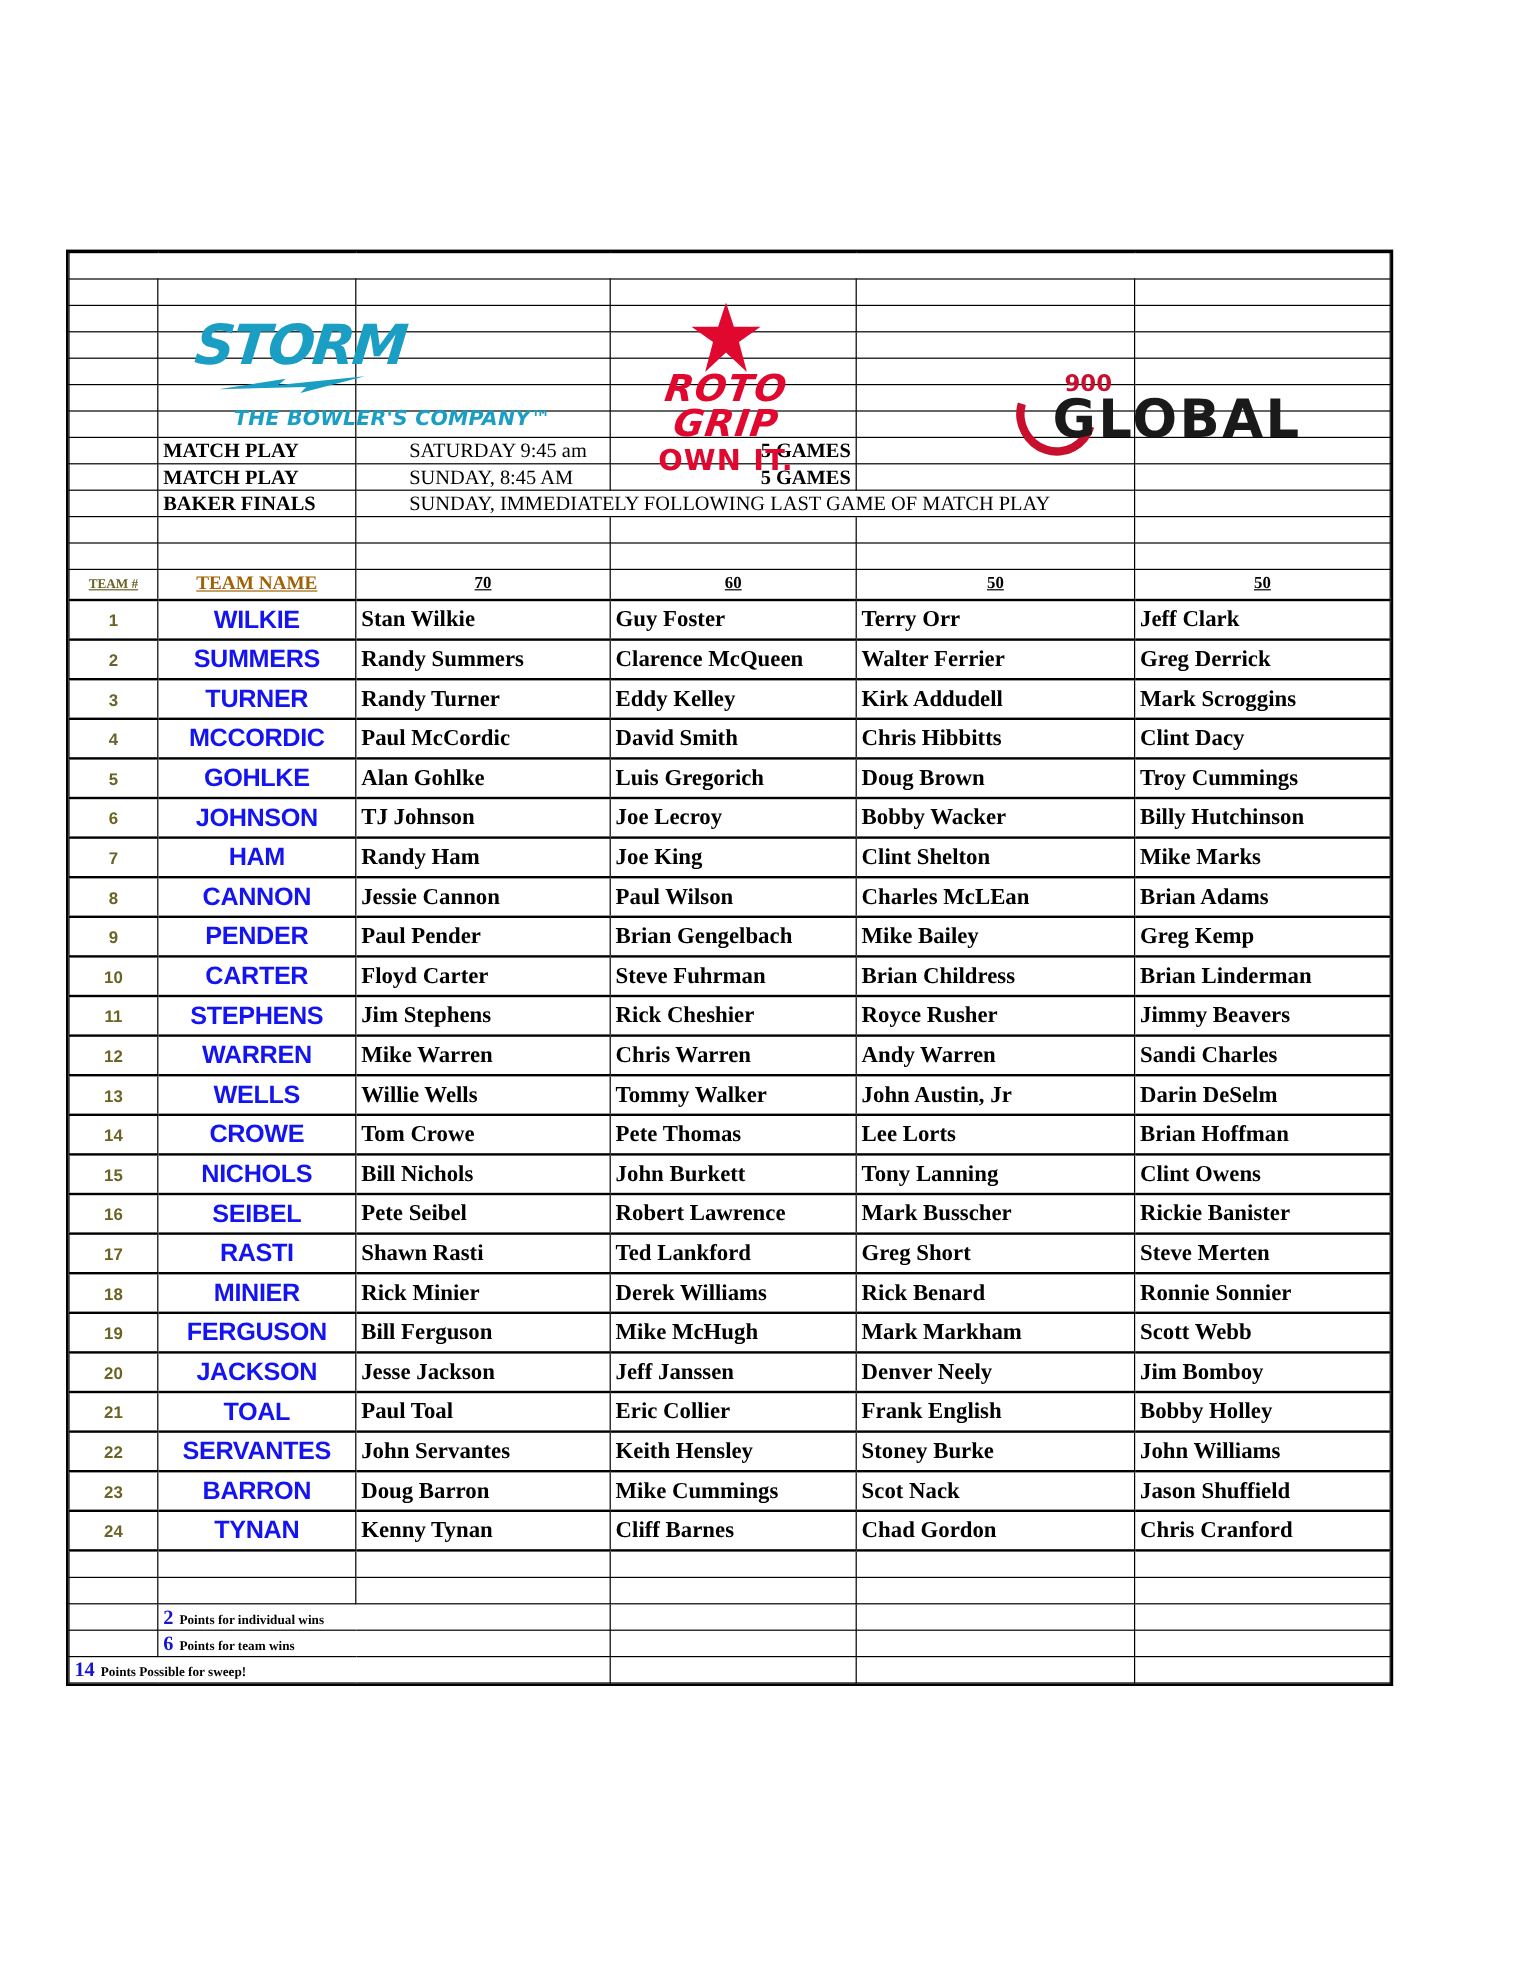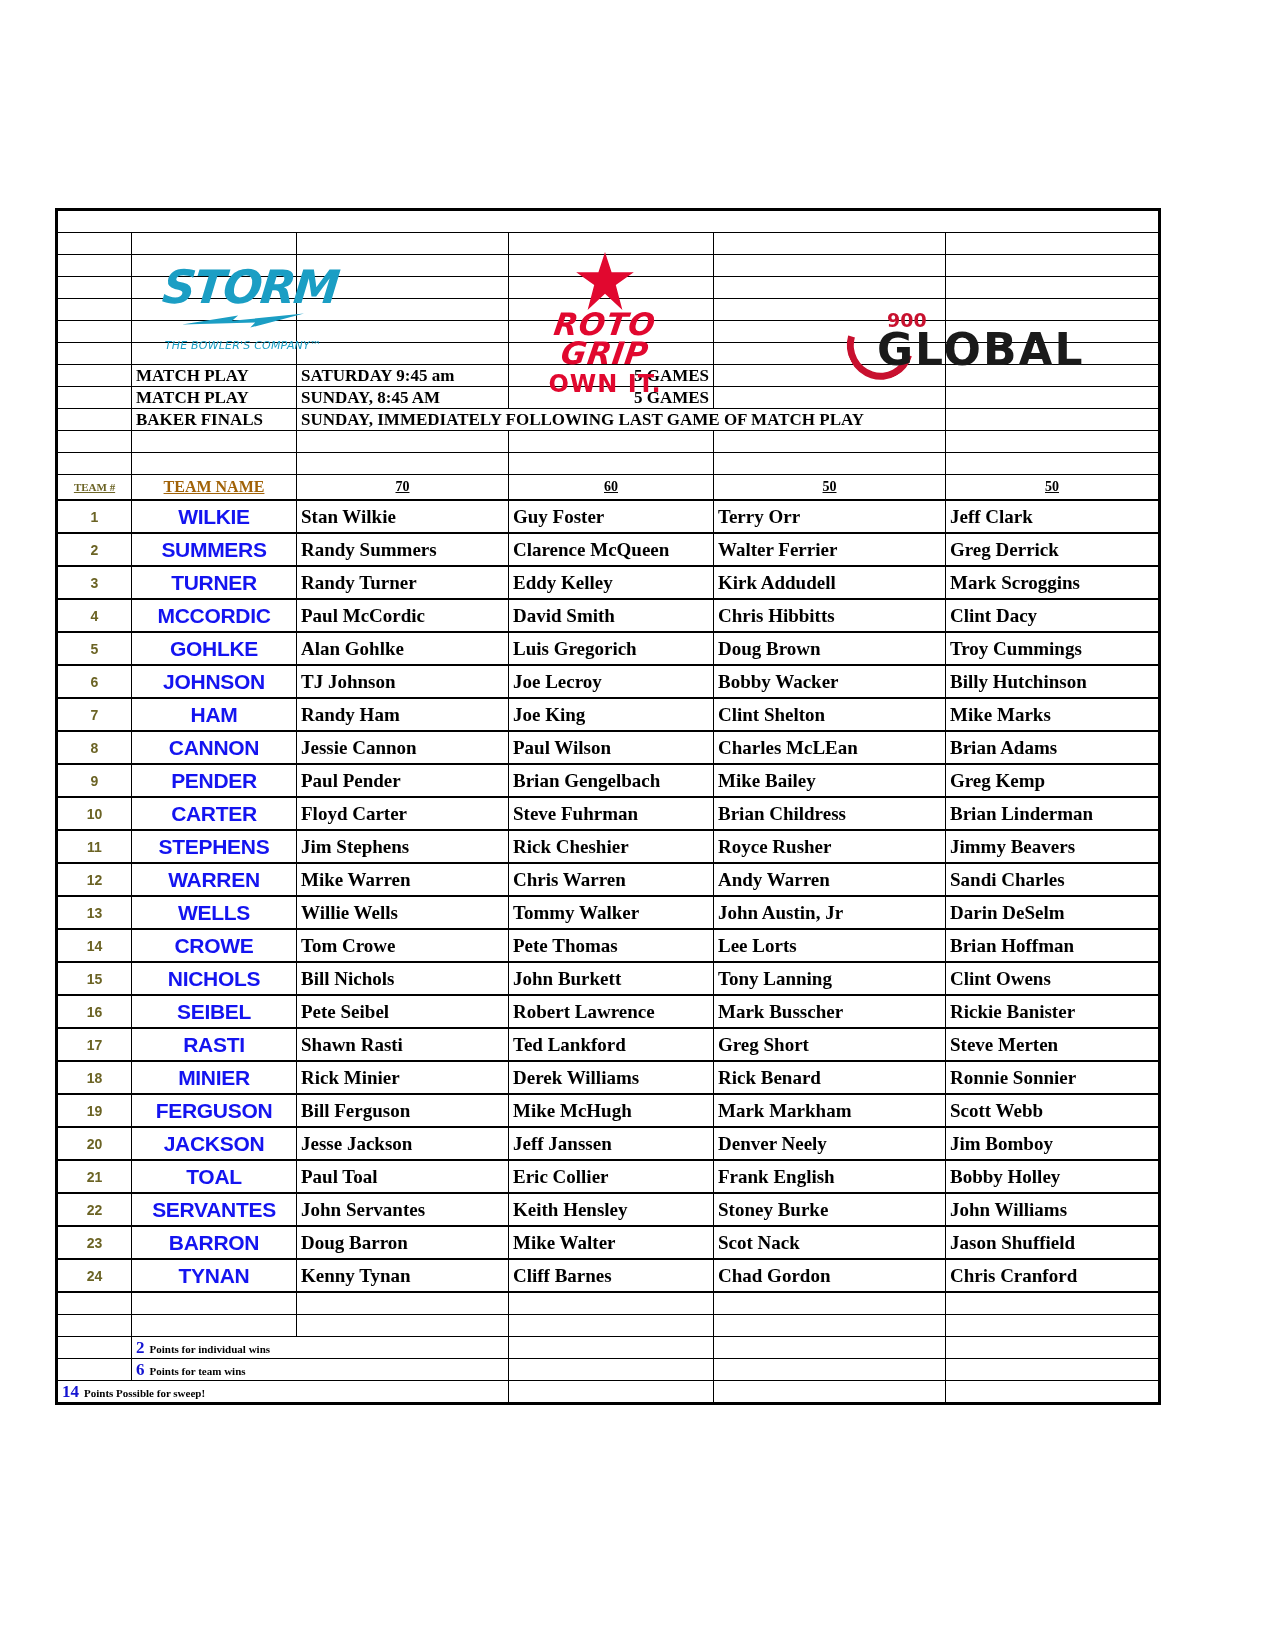--- a/index.html
+++ b/index.html
@@ -81,26 +81,27 @@
   .storm-bolt {
     margin: 2px auto 0 auto;
     width: 122px;
     height: 20px;
     background: #1b9ec4;
     clip-path: polygon(0% 62%, 46% 18%, 41% 44%, 100% 8%, 56% 78%, 60% 52%);
   }
   .storm-tag {
     margin-top: 7px;
     font-family: "DejaVu Sans", sans-serif;
-    font-weight: normal;
+    font-weight: bold;
     font-style: italic;
-    font-size: 11px;
+    font-size: 17px;
     color: #1b9ec4;
     letter-spacing: 0.2px;
     white-space: nowrap;
+    margin-left: 32px;
   }
 
   
   .roto-logo {
     position: absolute;
     left: 473px;
     top: 42px;
     width: 150px;
     text-align: center;
   }
@@ -176,23 +177,24 @@
 
   
   .sched-label {
     font-family: "Liberation Serif", serif;
     font-weight: bold;
     font-size: 17px;
     color: #000;
   }
   .sched-when {
     font-family: "Liberation Serif", serif;
-    font-weight: bold;
+    font-weight: normal;
     font-size: 17px;
     color: #000;
+    margin-left: 40px;
   }
   .sched-games {
     font-family: "Liberation Serif", serif;
     font-weight: bold;
     font-size: 17px;
     color: #000;
     text-align: right;
     display: block;
   }
 
@@ -852,21 +854,21 @@
           <td class="thickbottom">
             <span class="cell-num">23</span>
           </td>
           <td class="thickbottom">
             <span class="cell-team">BARRON</span>
           </td>
           <td class="thickbottom">
             <span class="cell-player">Doug Barron</span>
           </td>
           <td class="thickbottom">
-            <span class="cell-player">Mike Walter</span>
+            <span class="cell-player">Mike Cummings</span>
           </td>
           <td class="thickbottom">
             <span class="cell-player">Scot Nack</span>
           </td>
           <td class="thickbottom">
             <span class="cell-player">Jason Shuffield</span>
           </td>
         </tr>
         <tr class="playerrow">
           <td class="thickbottom">

